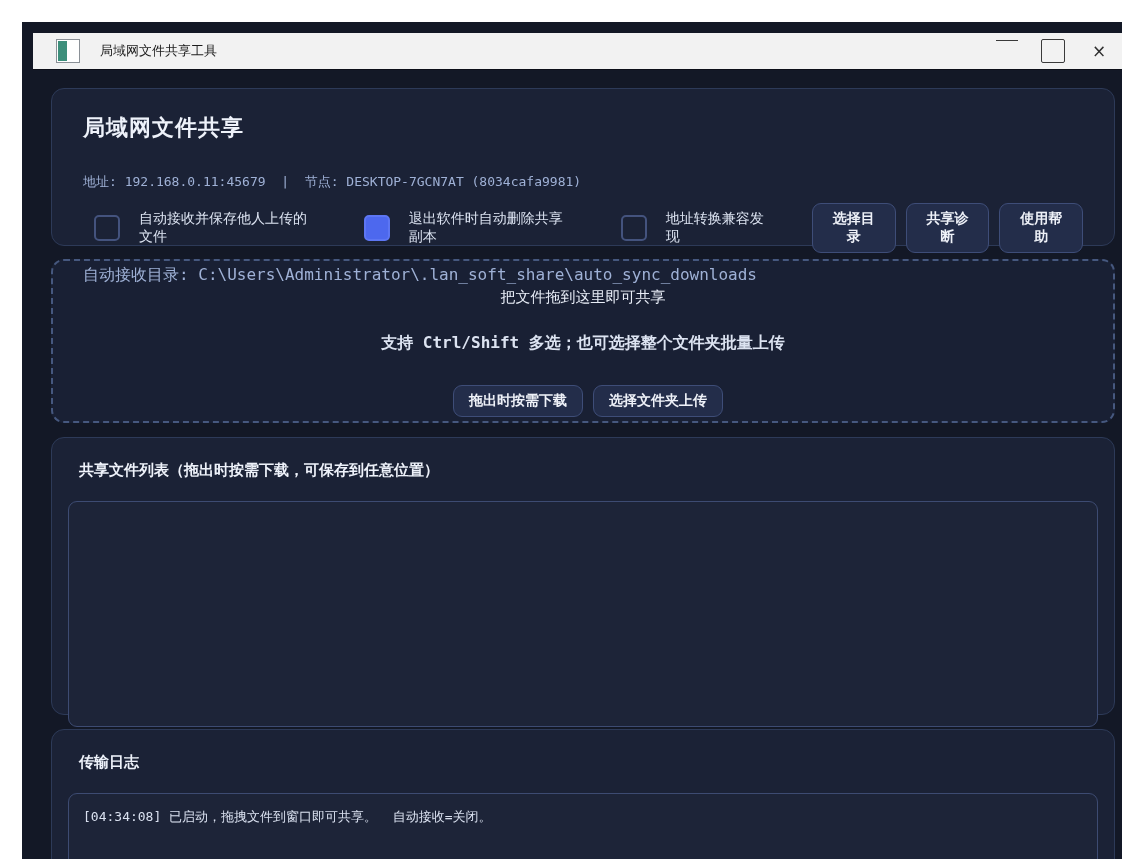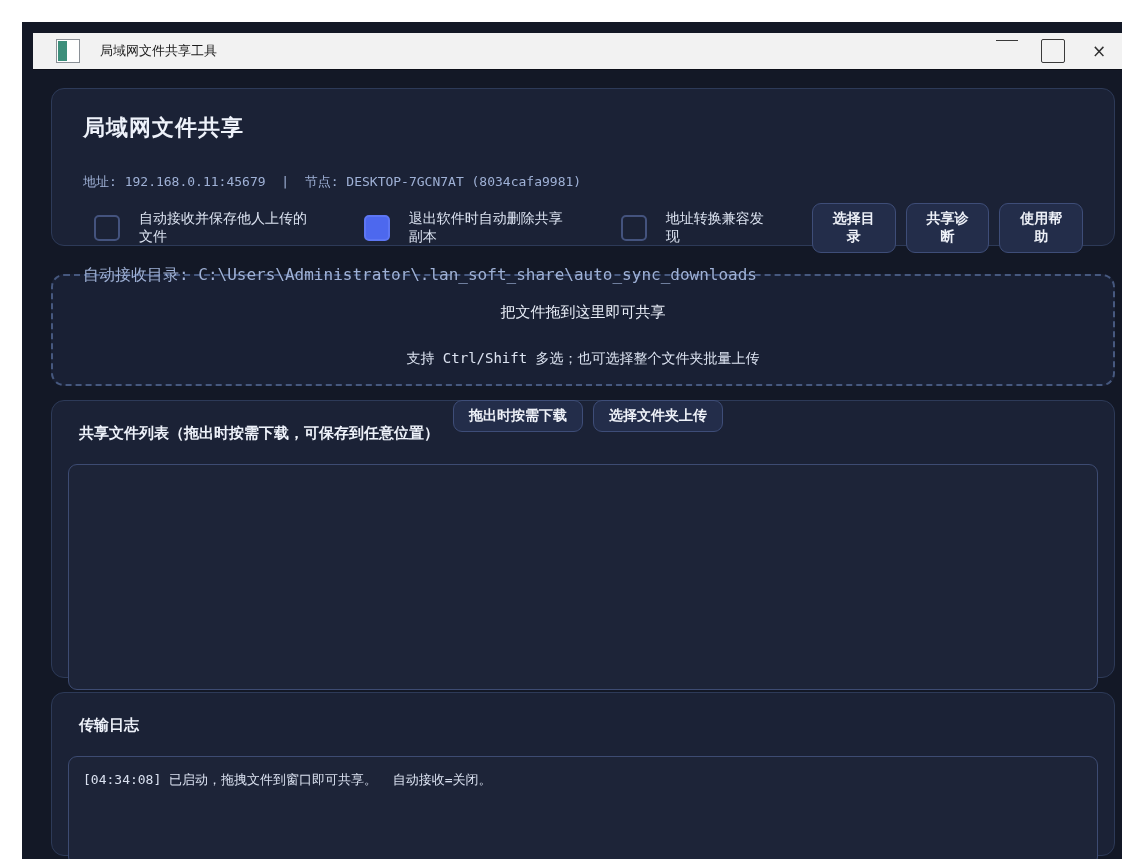--- a/index.html
+++ b/index.html
@@ -49,25 +49,25 @@
   .cb-group{display:flex;align-items:center;margin-right:15px;}
   .cb{width:18px;height:18px;border:2px solid #44537e;border-radius:5px;background:transparent;flex:0 0 auto;}
   .cb.on{background:var(--accent);border-color:#5d76f3;}
   .cb-label{margin-left:8px;font-size:14px;color:#dde4f2;}
   .btn{background:var(--btn-bg);border:1px solid var(--btn-border);border-radius:9px;
     color:#eef1f8;font-weight:bold;font-size:14px;padding:6px 15px;margin-left:10px;
     font-family:inherit;cursor:pointer;}
   .dir-line{margin-top:10px;font-size:16px;color:var(--text-dim);white-space:pre;}
 
   
-  .dropzone{margin-top:28px;height:112px;border:2px dashed var(--dashed-border);
+  .dropzone{margin-top:13px;height:164px;border:2px dashed var(--dashed-border);
     border-radius:13px;background:#192034;text-align:center;padding-top:13px;}
   .drop-line1{font-size:15px;color:#e8edf7;line-height:24px;}
   .drop-line2{font-size:14px;color:#dce3f1;line-height:24px;}
-  .drop-line3{font-size:14px;color:#dce3f1;line-height:24px;}
+  .drop-line3{font-size:16px;color:#dce3f1;line-height:24px;font-weight:bold;}
   .drop-btn-row{margin-top:8px;display:flex;justify-content:center;gap:0px;}
 
   
   .section-panel{margin-top:14px;padding:12px 16px;}
   .filelist-panel{height:278px;}
   .log-panel{height:164px;}
   .section-title{font-size:15px;font-weight:bold;color:#eef2fa;}
   .inner-box{margin-top:10px;background:var(--inner);border:1px solid var(--inner-border);
     border-radius:9px;}
   .listbox{height:226px;}

